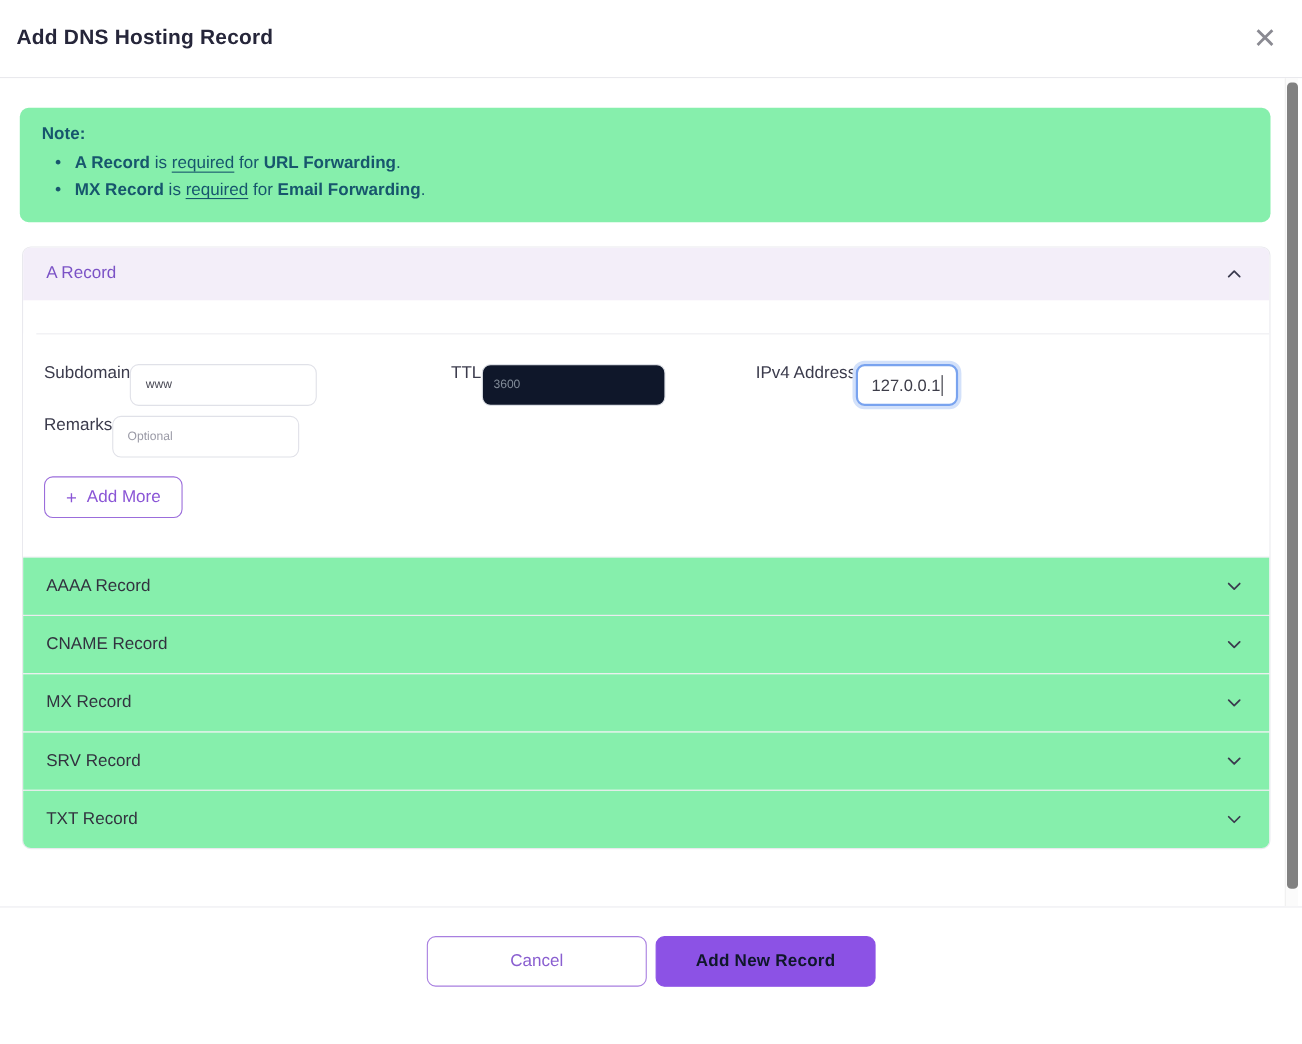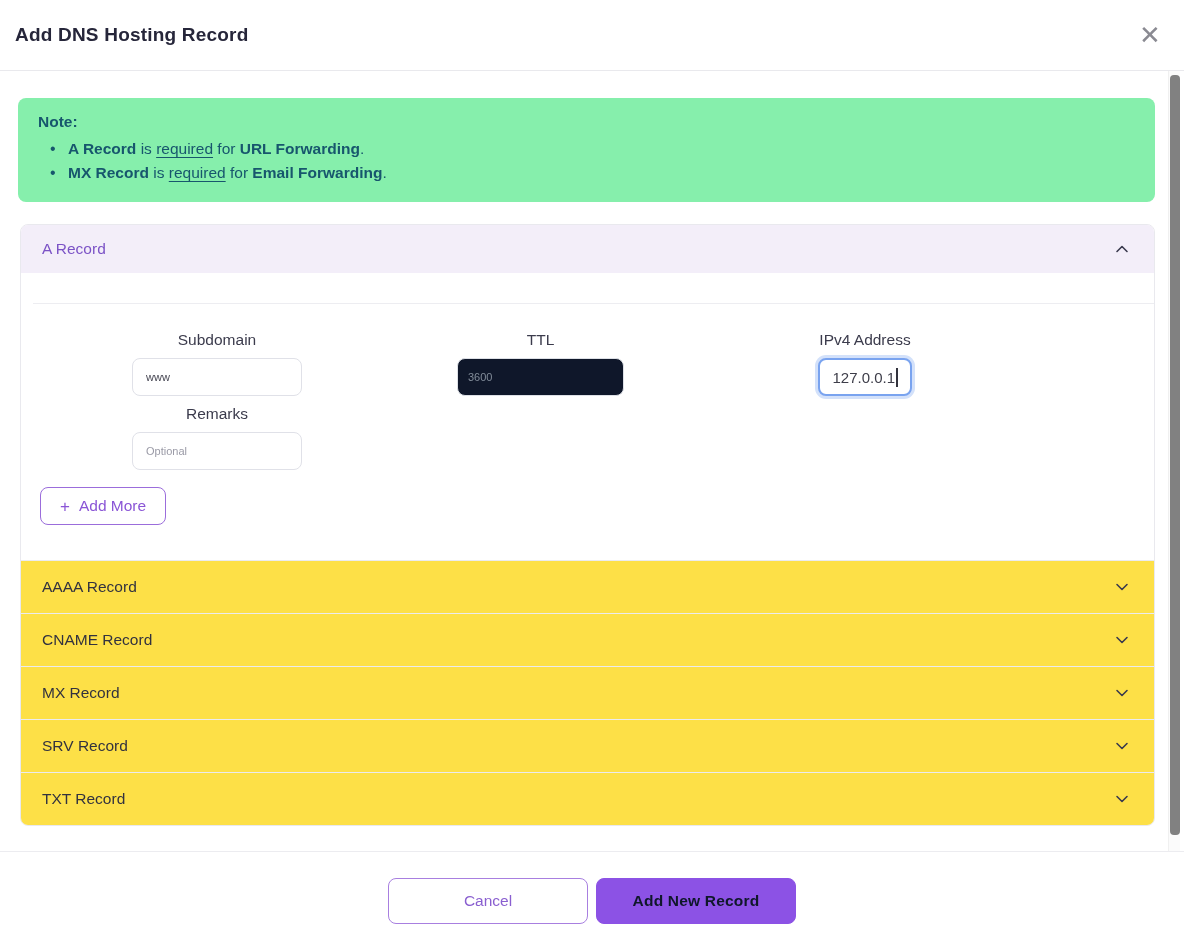--- a/index.html
+++ b/index.html
@@ -42,38 +42,38 @@
   .nb { font-weight: 700; }
   .nu { text-decoration: underline; text-underline-offset: 3px; }
 
   
   .accordion {
     margin-top: 22px; width: 1135px; margin-left: 2px;
     border: 1px solid #e9e9ee; border-radius: 8px; background: #fff; overflow: hidden;
   }
   .acc-header {
     height: 48px; display: flex; align-items: center; justify-content: space-between;
-    padding: 0 24px 0 21px; cursor: pointer; background: #fde047;
+    padding: 0 24px 0 21px; cursor: pointer; background: #86efac;
   }
   .acc-header.expanded { background: #f3eef9; }
   .acc-header.expanded .acc-title { color: #7b52c6; }
   .acc-title { font-size: 15.5px; color: #32323f; }
   .chev { width: 16px; height: 16px; flex: 0 0 16px; }
   .chev svg { display: block; }
   .acc-row { border-top: 1px solid #ebebef; }
   .acc-row:first-child { border-top: none; }
   .collapsed-row { height: 52px; }
 
   
   .panel { background: #fff; }
   .panel-rule { border: none; border-top: 1px solid #ededf1; margin: 30px 0 0 12px; }
   .panel-inner { padding: 27px 19px 35px 19px; }
 
   .fields-row { display: flex; gap: 16px; }
-  .field { display: flex; flex-direction: column; align-items: center; }
+  .field { display: flex; flex-direction: row; }
   .field label { font-size: 15.5px; color: #3b3b4c; margin-bottom: 9px; }
   .w-sub { width: 354px; } .w-ttl { width: 261px; } .w-ip { width: 356px; }
 
   .text-input {
     height: 38px; border: 1px solid #e0e1e8; border-radius: 8px; background: #fff;
     font-family: inherit; font-size: 11px; color: #474753; padding: 0 13px; outline: none;
   }
   .text-input::placeholder { color: #9a9aa6; }
   .text-input:disabled, .text-input.disabled {
     background: #0f172a; border-color: #dde0e6; color: #828c99; padding-left: 10px;

